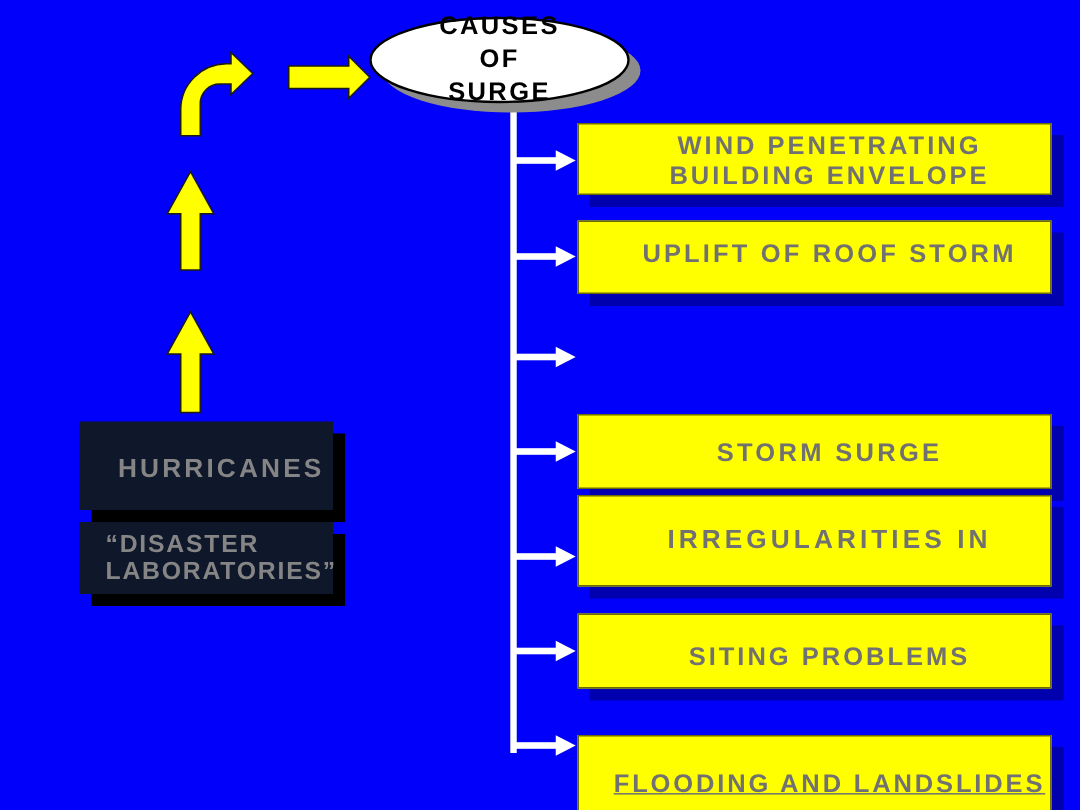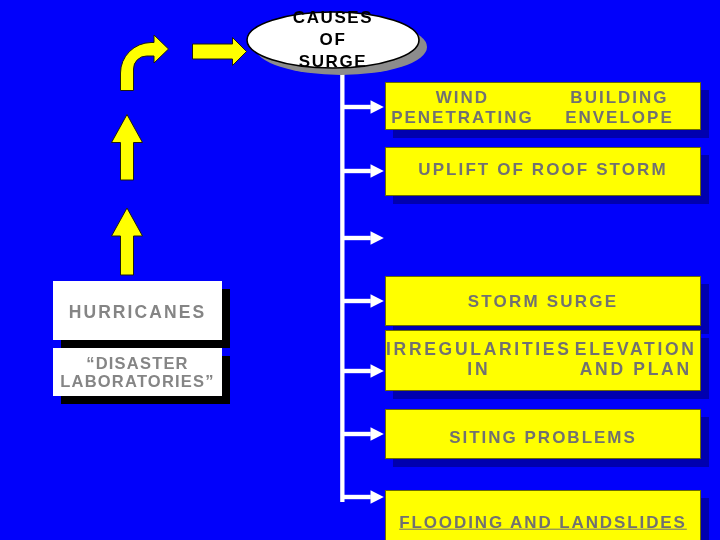--- a/index.html
+++ b/index.html
@@ -10,38 +10,39 @@
     height: 540px;
     background: #0101FB;
     font-family: "Liberation Sans", sans-serif;
     font-weight: bold;
   }
   .stage svg { position: absolute; left: 0; top: 0; }
   .box {
     position: absolute;
     box-sizing: border-box;
     display: flex;
+    flex-direction: column;
     align-items: center;
     justify-content: center;
-    text-align: center;
+    padding-left: 20px;
   }
   .cause-box {
     left: 385px;
     width: 316px;
     background: #FFFF00;
     border: 1px solid #6b6b00;
     box-shadow: 8px 8px 0 0 rgba(0,0,0,0.30);
     color: #717171;
     font-size: 17px;
     line-height: 20px;
   }
   .left-box {
     left: 53px;
     width: 169px;
-    background: #ffffff;
+    background: #0f172a;
     color: #858585;
     box-shadow: 8px 8px 0 0 #000000;
   }
   .left-box.hurricanes {
     top: 281px;
     height: 59px;
     font-size: 17.5px;
     letter-spacing: 2.1px;
   }
   .left-box.disaster {
@@ -134,21 +135,20 @@
     <span class="line" style="transform:translateY(1.6px);">BUILDING ENVELOPE</span>
   </div>
   <div class="box cause-box" style="top:147px; height:49px; letter-spacing:2.1px;">
     <span class="line" style="transform:translateY(-2.2px);">UPLIFT OF ROOF STORM</span>
   </div>
   <div class="box cause-box" style="top:275.5px; height:50.5px; letter-spacing:2.2px;">
     <span class="line" style="transform:translateY(1.3px);">STORM SURGE</span>
   </div>
   <div class="box cause-box" style="top:330px; height:61px; font-size:17.5px; letter-spacing:2.7px;">
     <span class="line" style="transform:translateY(-1.6px);">IRREGULARITIES IN</span>
-    <span class="line" style="transform:translateY(-1.6px);">ELEVATION AND PLAN</span>
   </div>
   <div class="box cause-box" style="top:408.5px; height:50px; letter-spacing:2px;">
     <span class="line" style="transform:translateY(4px);">SITING PROBLEMS</span>
   </div>
   <div class="box cause-box" style="top:490px; height:68px; letter-spacing:1.9px;text-decoration:underline;">
     <span class="line" style="transform:translateY(-1.3px);">FLOODING AND LANDSLIDES</span>
   </div>
 
   <div class="box left-box hurricanes">
     <span class="line" style="transform:translateY(1.8px);">HURRICANES</span>

